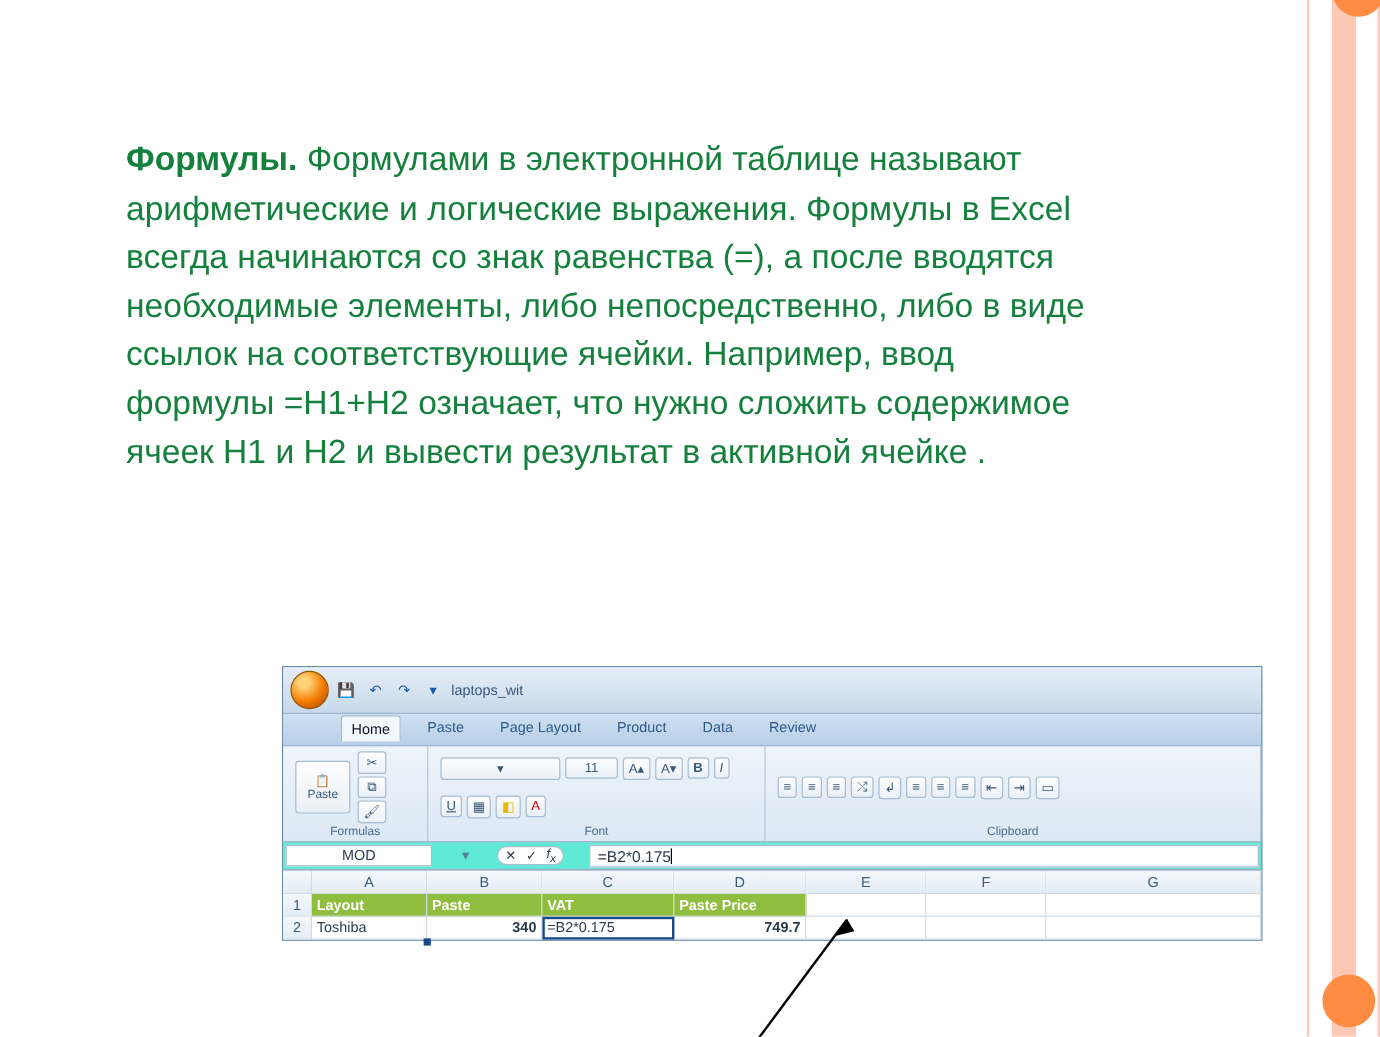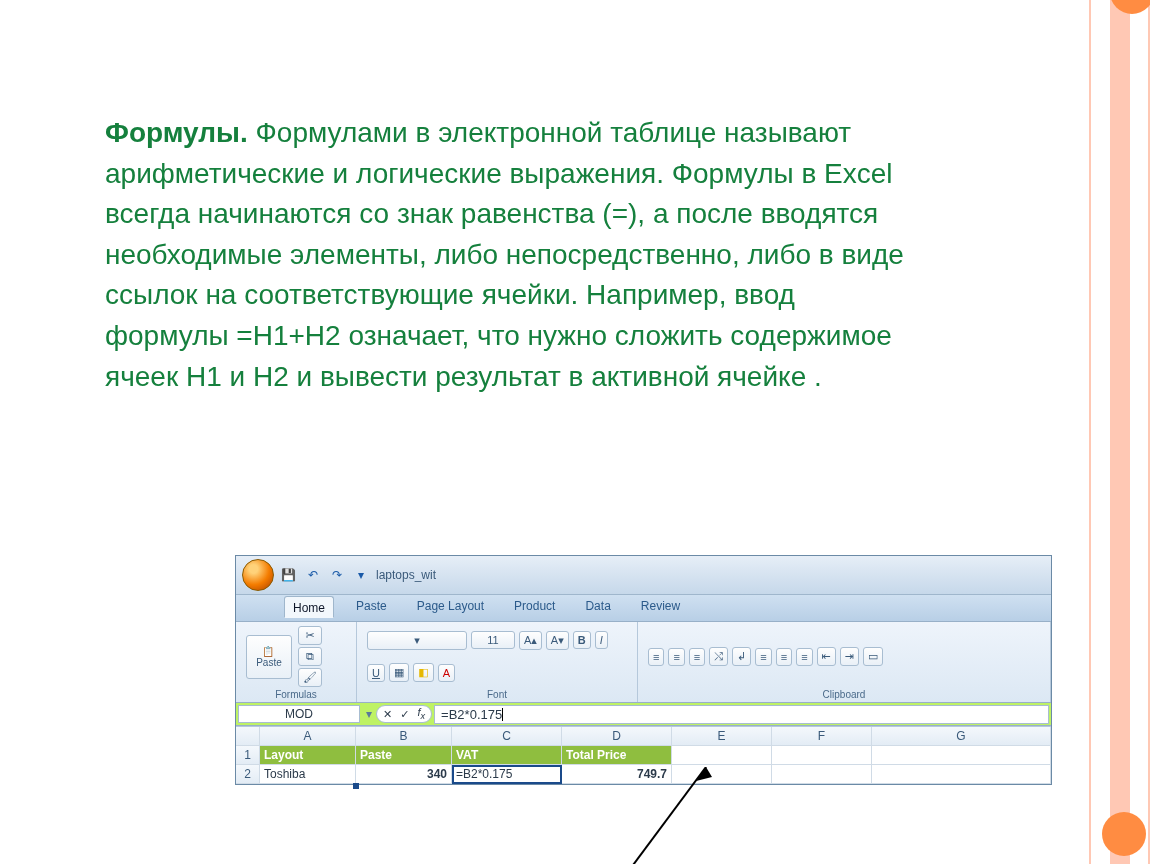--- a/index.html
+++ b/index.html
@@ -146,23 +146,24 @@
   .paste-big {
     width: 36px; height: 38px;
     display:flex; flex-direction:column; align-items:center; justify-content:center;
     font-size: 10px;
   }
   .clip-icons { display:flex; flex-direction:column; gap:2px; }
 
   .formula-bar {
     display: flex;
     align-items: center;
-    background: #bef264;
+    background: #5eead4;
     border-bottom: 1px solid #98b0c8;
     height: 22px;
+    gap: 19px;
   }
   .namebox {
     width: 120px;
     text-align: center;
     background: #fff;
     border: 1px solid #a8bdd1;
     margin: 2px;
     font-size: 12px;
     padding: 1px 0;
   }
@@ -352,21 +353,21 @@
       <div>D</div>
       <div>E</div>
       <div>F</div>
       <div>G</div>
     </div>
     <div class="row">
       <div class="rowhead">1</div>
       <div class="green">Layout</div>
       <div class="green">Paste</div>
       <div class="green">VAT</div>
-      <div class="green">Total Price</div>
+      <div class="green">Paste Price</div>
       <div></div>
       <div></div>
       <div></div>
     </div>
     <div class="row">
       <div class="rowhead">2</div>
       <div>Toshiba</div>
       <div class="num">340</div>
       <div class="active-cell">=B2*0.175</div>
       <div class="num">749.7</div>

